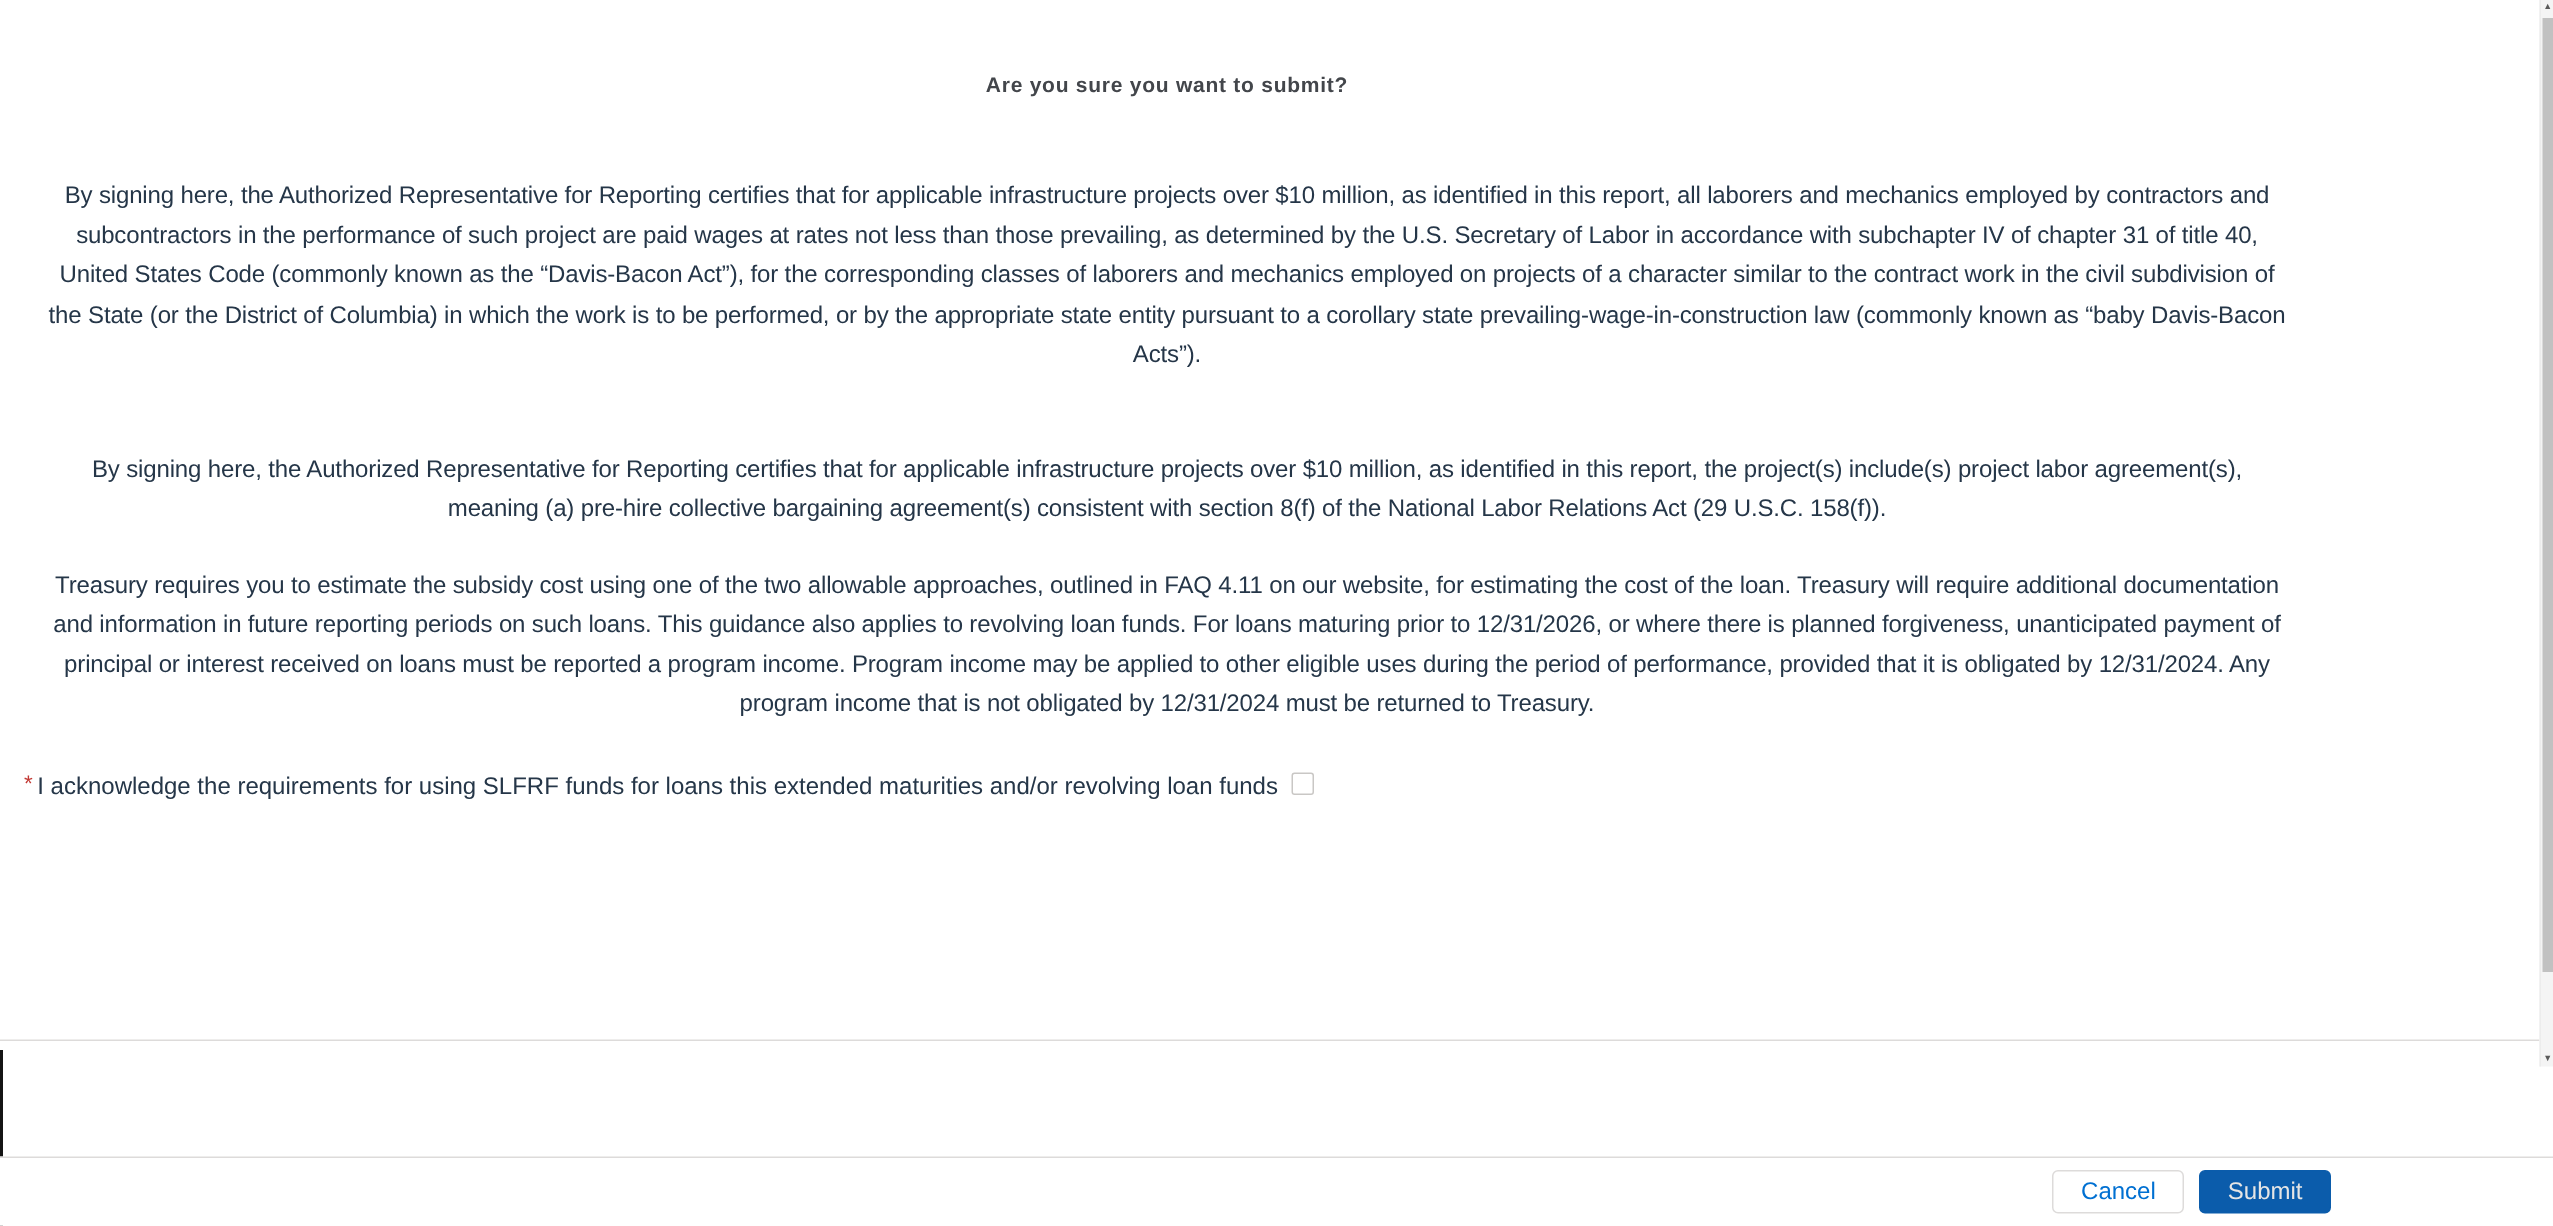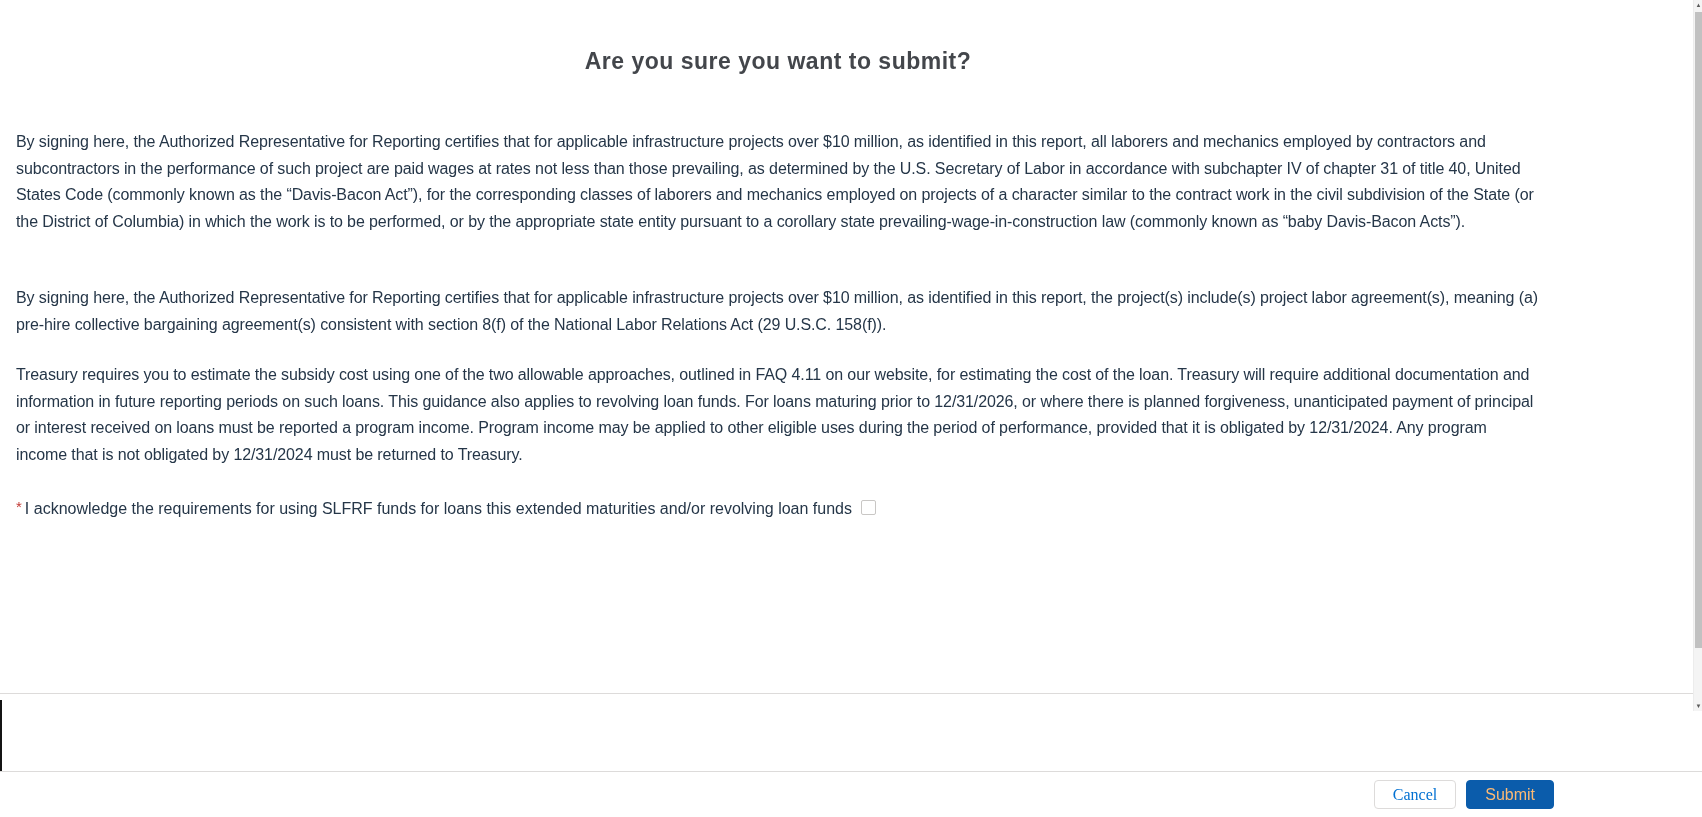--- a/index.html
+++ b/index.html
@@ -6,26 +6,27 @@
   body {
     width:1702px; height:817px; position:relative; overflow:hidden;
     background:#ffffff;
     font-family:"Liberation Sans","DejaVu Sans",sans-serif;
   }
   .content {
     position:absolute; left:16px; top:0; width:1524px;
   }
   .dialog-title {
     margin:48px 0 0 0; text-align:center;
-    font-size:23px; font-weight:600; letter-spacing:.5px;
+    font-size:14px; font-weight:600; letter-spacing:.5px;
     color:var(--title-text,#43464b);
   }
   .body-par {
-    margin:0; font-size:16px; line-height:26.5px; letter-spacing:-0.1px;
+    margin:16px; font-size:16px; line-height:26.5px; letter-spacing:-0.1px;
     color:var(--body-text,#253648);
+    text-align:center;
   }
   .p1 { margin-top:54px; }
   .p2 { margin-top:50px; }
   .p3 { margin-top:48px; }
   .p4 { margin-top:24px; }
   .ack-row {
     margin-top:26px; font-size:16px; line-height:26.5px;
     color:var(--body-text,#253648);
   }
   .req-star {
@@ -50,25 +51,24 @@
     display:flex; align-items:center; justify-content:flex-end;
     padding-right:148px; box-sizing:border-box; gap:10px;
   }
   .btn {
     font-family:inherit; font-size:16px; height:29px; line-height:1;
     border-radius:4px; padding:0 18px; cursor:pointer;
   }
   .btn-cancel {
     background:#fff; border:1px solid #dddbda;
     color:var(--cancel-text,#0070d2);
-    font-family:Liberation Serif, serif;
   }
   .btn-submit {
     background:var(--submit-bg,#0b5cab); border:1px solid var(--submit-bg,#0b5cab);
-    color:#fdba74;
+    color:#e5e5e5;
   }
   .scrollbar {
     position:absolute; right:0; top:0; width:9px; height:711px;
     background:#f4f4f4; border-left:1px solid #ececec; box-sizing:border-box;
   }
   .sb-arrow {
     position:absolute; left:0; width:9px; height:10px;
     display:flex; align-items:center; justify-content:center;
     font-size:6px; color:#5a5a5a; cursor:pointer;
   }

